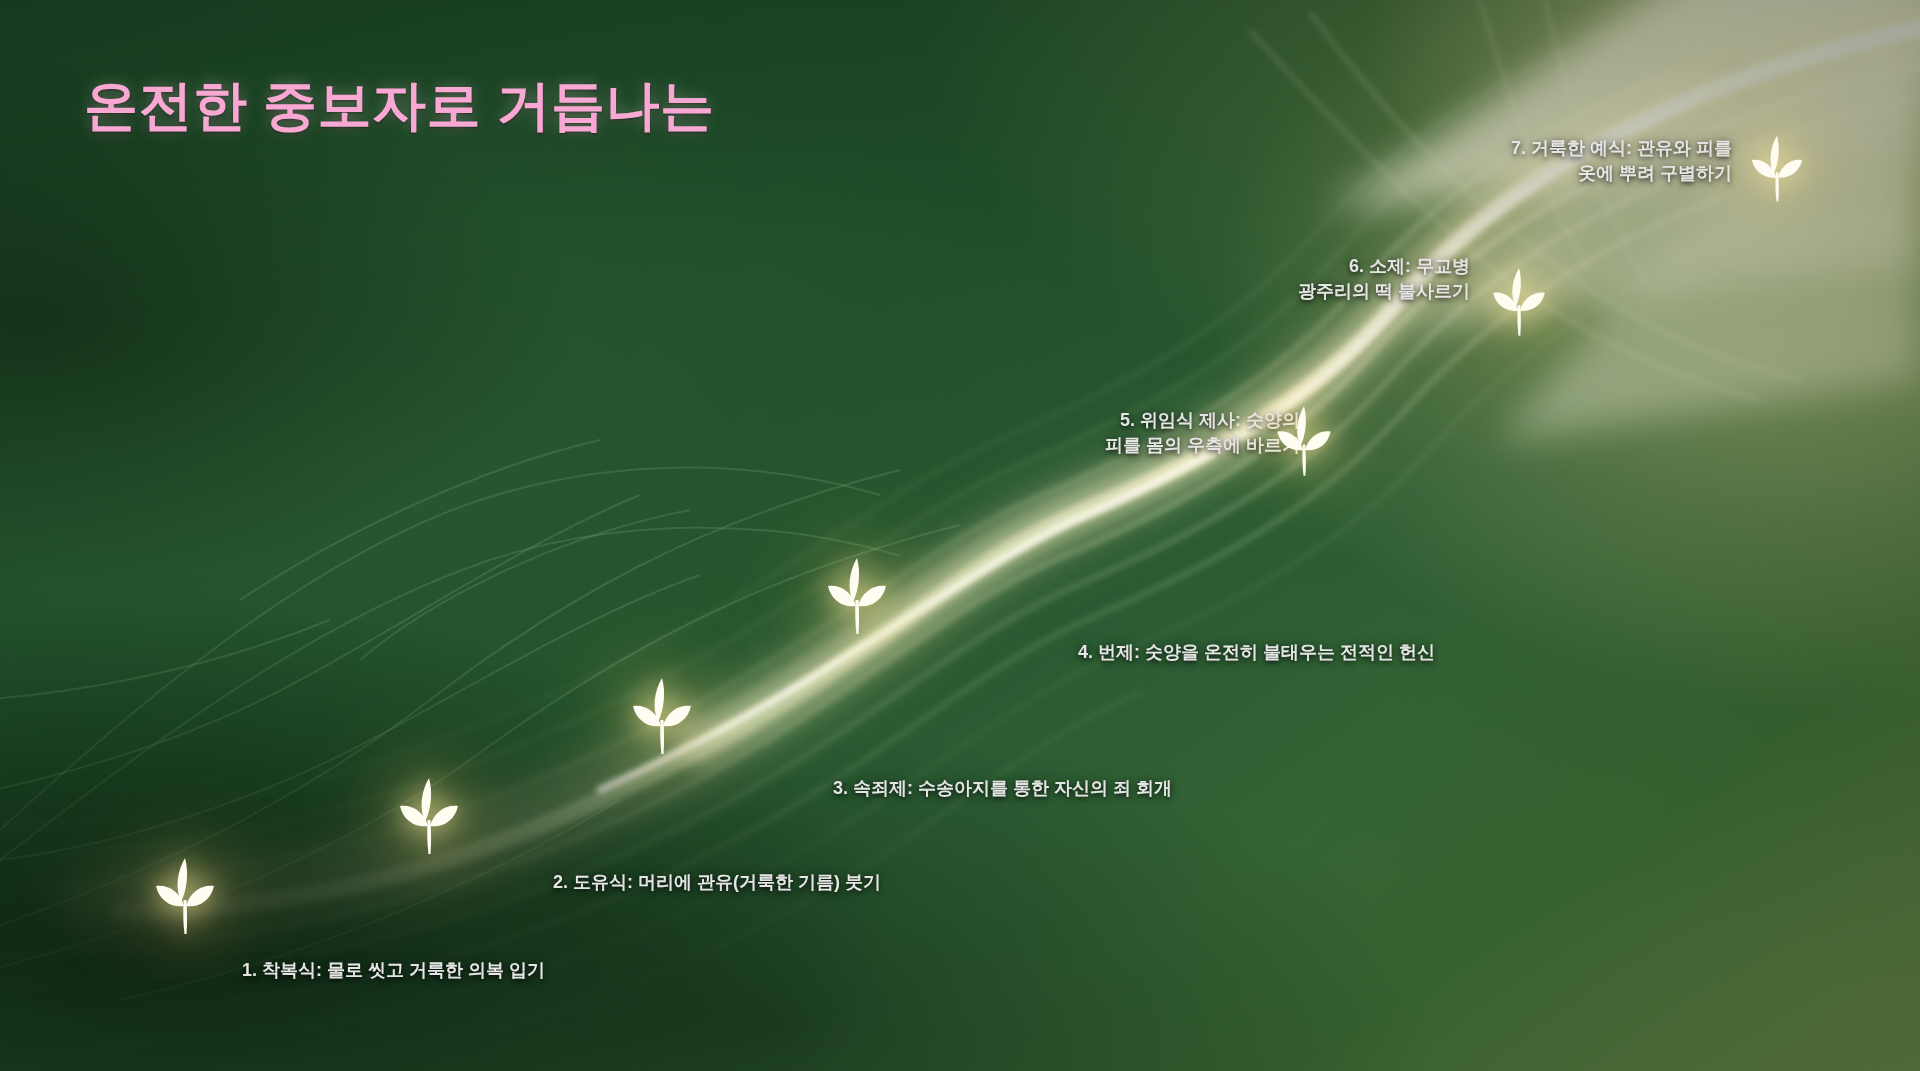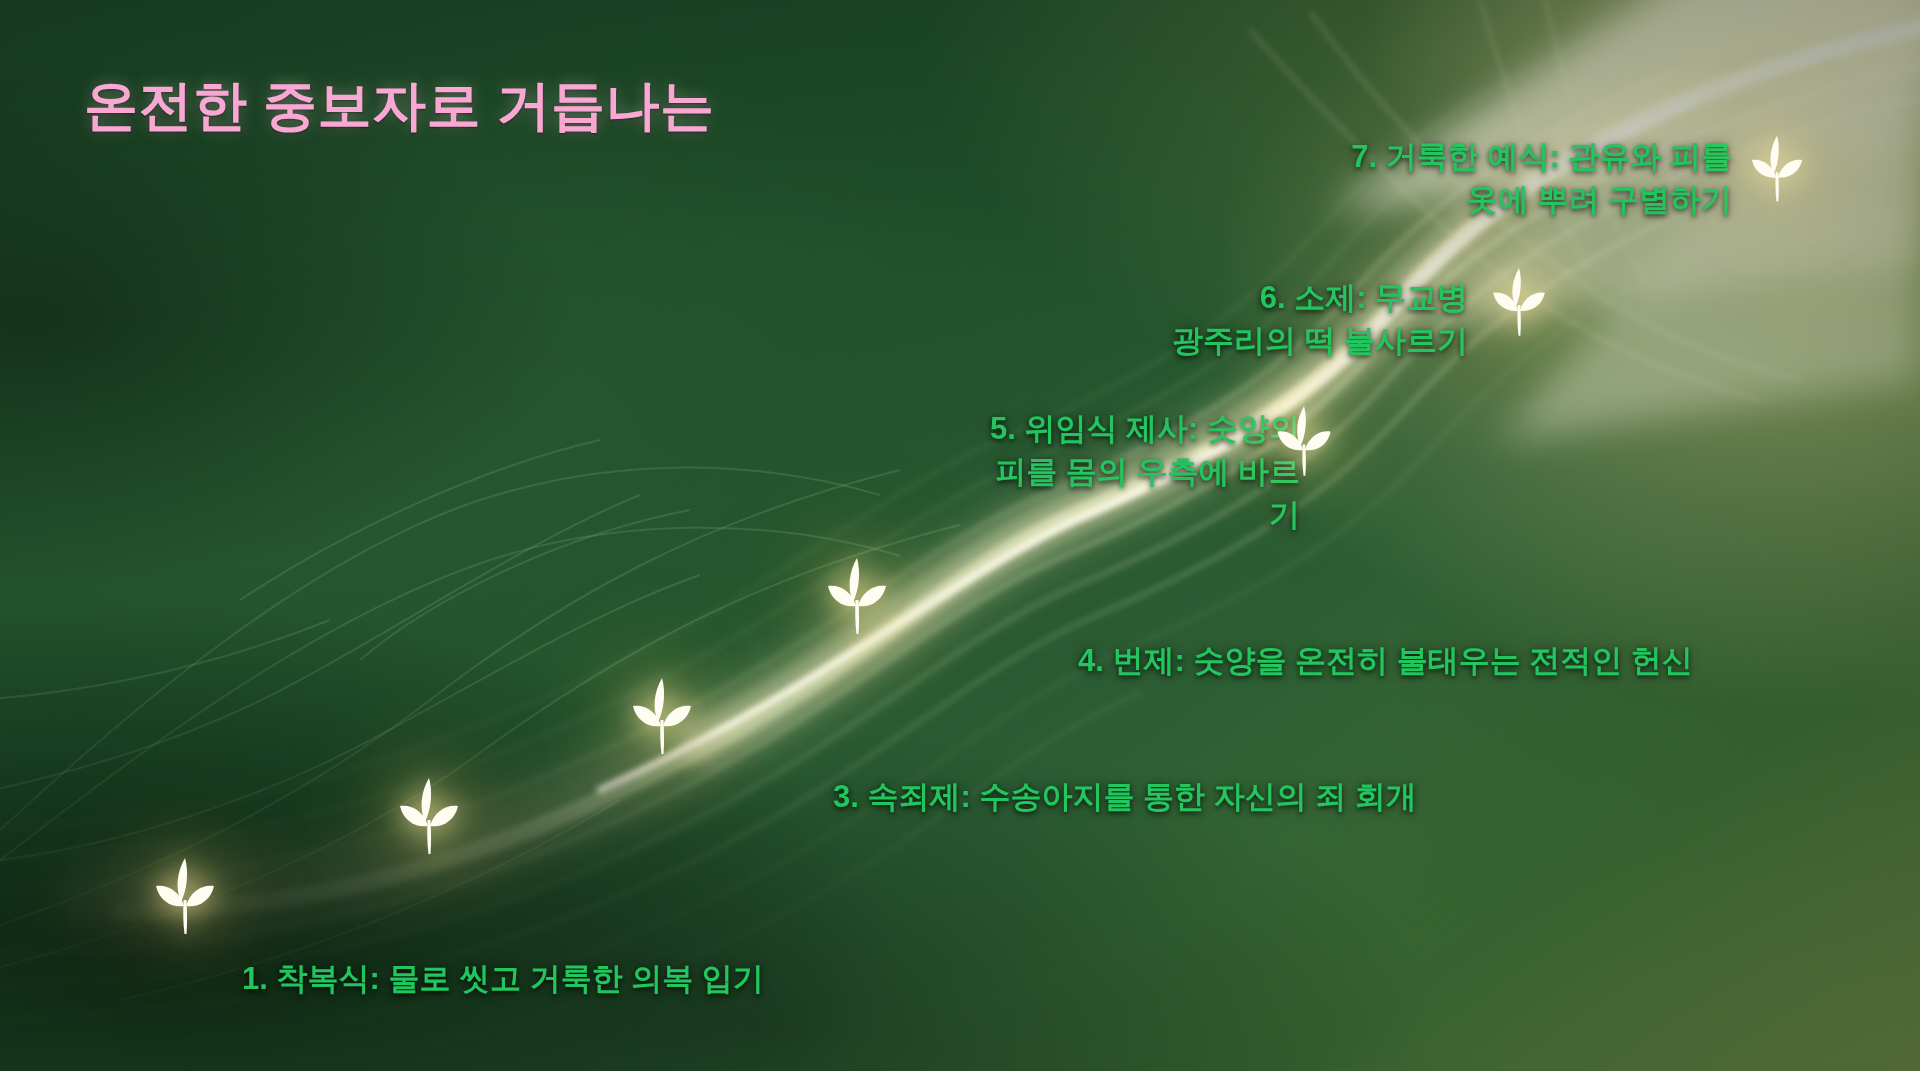--- a/index.html
+++ b/index.html
@@ -75,24 +75,24 @@
 
   
   .step {
     position: absolute;
     z-index: 25;
     display: flex;
     align-items: center;
     gap: 10px;
   }
   .step-label {
-    font-size: 31px;
+    font-size: 18px;
     font-weight: 700;
     line-height: 1.38;
-    color: #22c55e;
+    color: #e5e5e5;
     text-shadow:
       0 2px 5px rgba(0,0,0,0.65),
       0 0 12px rgba(0,0,0,0.35);
     white-space: pre-line;
   }
   .step-label.align-right { text-align: right; }
   .step-label.align-left  { text-align: left; }
 
   .sprout {
     position: absolute;
@@ -309,35 +309,38 @@
         <path d="M66 34 C54 32 42 40 38 54 C51 56 63 48 66 34 Z"></path>
         <path d="M35.5 48 C35 60 35 70 36.5 82 L38.5 82 C39.5 70 39 58 38.5 48 Z"></path>
       </g>
     </svg>
   </div>
 
   <div class="step" style="left:242px; top:958px;">
     <div class="step-label align-left">1. 착복식: 물로 씻고 거룩한 의복 입기</div>
   </div>
 
+  <div class="step" style="left:553px; top:870px;">
+    <div class="step-label align-left">2. 도유식: 머리에 관유(거룩한 기름) 붓기</div>
+  </div>
 
   <div class="step" style="left:833px; top:776px;">
     <div class="step-label align-left">3. 속죄제: 수송아지를 통한 자신의 죄 회개</div>
   </div>
 
   <div class="step" style="left:1078px; top:640px;justify-content:center;">
     <div class="step-label align-left">4. 번제: 숫양을 온전히 불태우는 전적인 헌신</div>
   </div>
 
   <div class="step" style="left:970px; top:408px; width:330px; justify-content:flex-end;">
     <div class="step-label align-right">5. 위임식 제사: 숫양의
 피를 몸의 우측에 바르기</div>
   </div>
 
-  <div class="step" style="left:1170px; top:277px; width:300px; justify-content:center;">
+  <div class="step" style="left:1170px; top:254px; width:300px; justify-content:flex-end;">
     <div class="step-label align-right">6. 소제: 무교병
 광주리의 떡 불사르기</div>
   </div>
 
   <div class="step" style="left:1340px; top:136px; width:392px; justify-content:flex-end;">
     <div class="step-label align-right">7. 거룩한 예식: 관유와 피를
 옷에 뿌려 구별하기</div>
   </div>
 
 </div>

